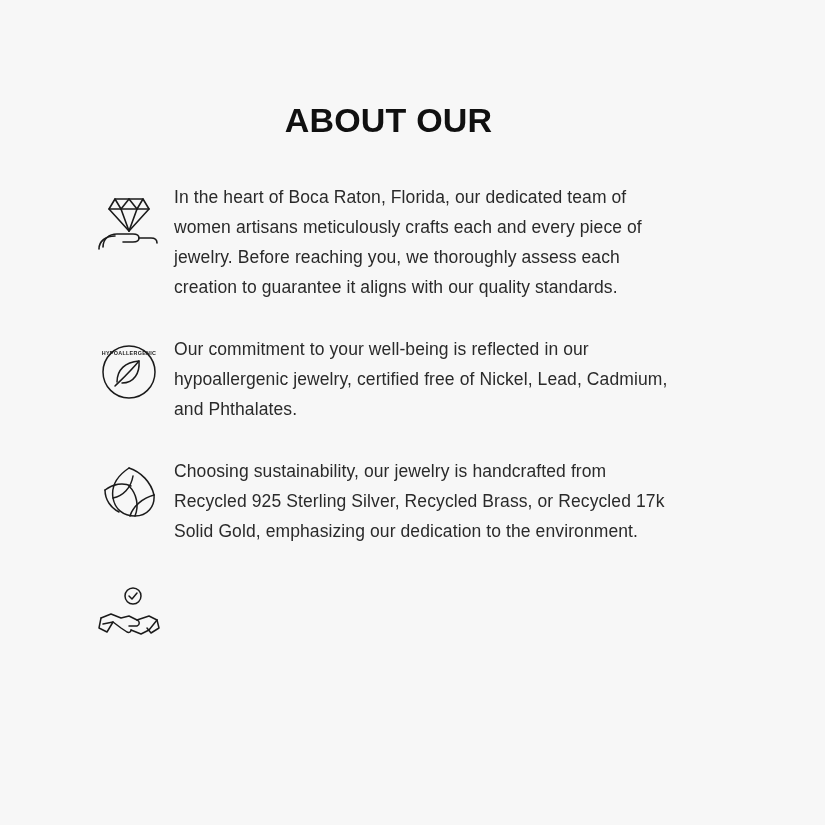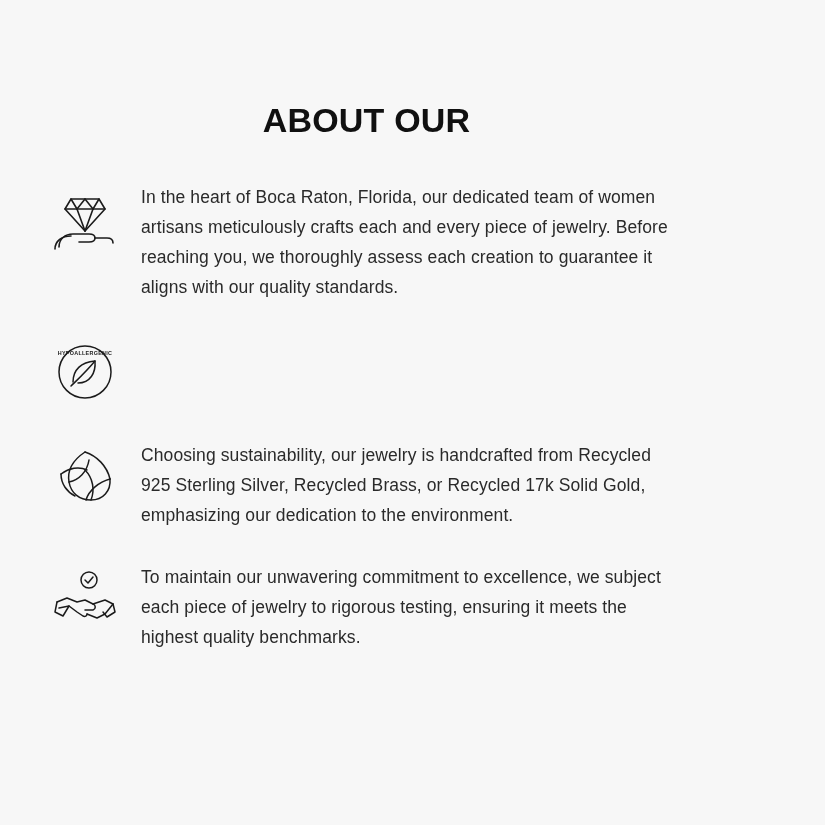--- a/index.html
+++ b/index.html
@@ -11,21 +11,21 @@
     height: 825px;
     background: #f7f7f7;
     font-family: "Liberation Sans", sans-serif;
     color: #1b1b1b;
     overflow: hidden;
   }
   .page {
     width: 777px;
     height: 825px;
     box-sizing: border-box;
-    padding: 96px 95px 0 51px;
+    padding: 96px 95px 0 95px;
     display: flex;
     flex-direction: column;
     align-items: center;
   }
   .heading {
     font-size: 34px;
     font-weight: 700;
     letter-spacing: 0.2px;
     line-height: 48px;
     text-align: center;
@@ -35,21 +35,21 @@
   }
   .features {
     width: 100%;
     display: flex;
     flex-direction: column;
     gap: 32px;
   }
   .feature {
     display: flex;
     align-items: flex-start;
-    gap: 22px;
+    gap: 11px;
   }
   .icon-wrap {
     flex: 0 0 68px;
     width: 68px;
     height: 72px;
     display: flex;
     align-items: center;
     justify-content: center;
     margin-top: 2px;
   }
@@ -96,20 +96,21 @@
 
     <div class="feature">
       <span class="icon-wrap">
         <svg width="64" height="64" viewBox="0 0 64 64" fill="none" stroke="#1b1b1b" stroke-width="1.5" stroke-linejoin="round" stroke-linecap="round">
           <circle cx="32" cy="32" r="26"></circle>
           <path d="M20,42 C20,30 28,22 42,21 C43,33 37,43 25,43"></path>
           <path d="M18,46 C24,40 32,33 42,21"></path>
           <text x="32" y="15" font-family="Liberation Sans, sans-serif" font-size="5.4" font-weight="700" fill="#1b1b1b" stroke="none" text-anchor="middle" letter-spacing="0.3">HYPOALLERGENIC</text>
         </svg>
       </span>
+      <div class="feature-text">Our commitment to your well-being is reflected in our hypoallergenic jewelry, certified free of Nickel, Lead, Cadmium, and Phthalates.</div>
     </div>
 
     <div class="feature">
       <span class="icon-wrap">
         <svg width="64" height="64" viewBox="0 0 64 64" fill="none" stroke="#1b1b1b" stroke-width="1.5" stroke-linejoin="round" stroke-linecap="round">
           <path d="M32,6 C20,14 14,24 16,36 C18,47 26,54 38,54 C50,54 58,45 57,33"></path>
           <path d="M32,6 C44,10 54,20 57,33"></path>
           <path d="M22,50 C14,46 8,38 8,28"></path>
           <path d="M16,36 C26,34 34,26 36,14"></path>
           <path d="M38,54 C42,44 40,32 32,24"></path>
@@ -126,17 +127,16 @@
           <circle cx="36" cy="12" r="8"></circle>
           <polyline points="32,12 35,15 40,9"></polyline>
           <path d="M4,34 L14,30 L24,34 L32,32 L40,36 C43,37 43,41 40,42 L32,42"></path>
           <path d="M40,36 L52,32 L60,36"></path>
           <path d="M6,40 L16,38 L24,44 L30,48 C32,49 34,48 34,46"></path>
           <path d="M60,36 L52,46 L44,50 L34,46"></path>
           <path d="M4,34 L2,44 L10,48 L16,38"></path>
           <path d="M60,36 L62,44 L54,49 L50,44"></path>
         </svg>
       </span>
-      <div class="feature-text">To maintain our unwavering commitment to excellence, we subject each piece of jewelry to rigorous testing, ensuring it meets the highest quality benchmarks.</div>
     </div>
 
   </div>
 </div>
 
 </body></html>

